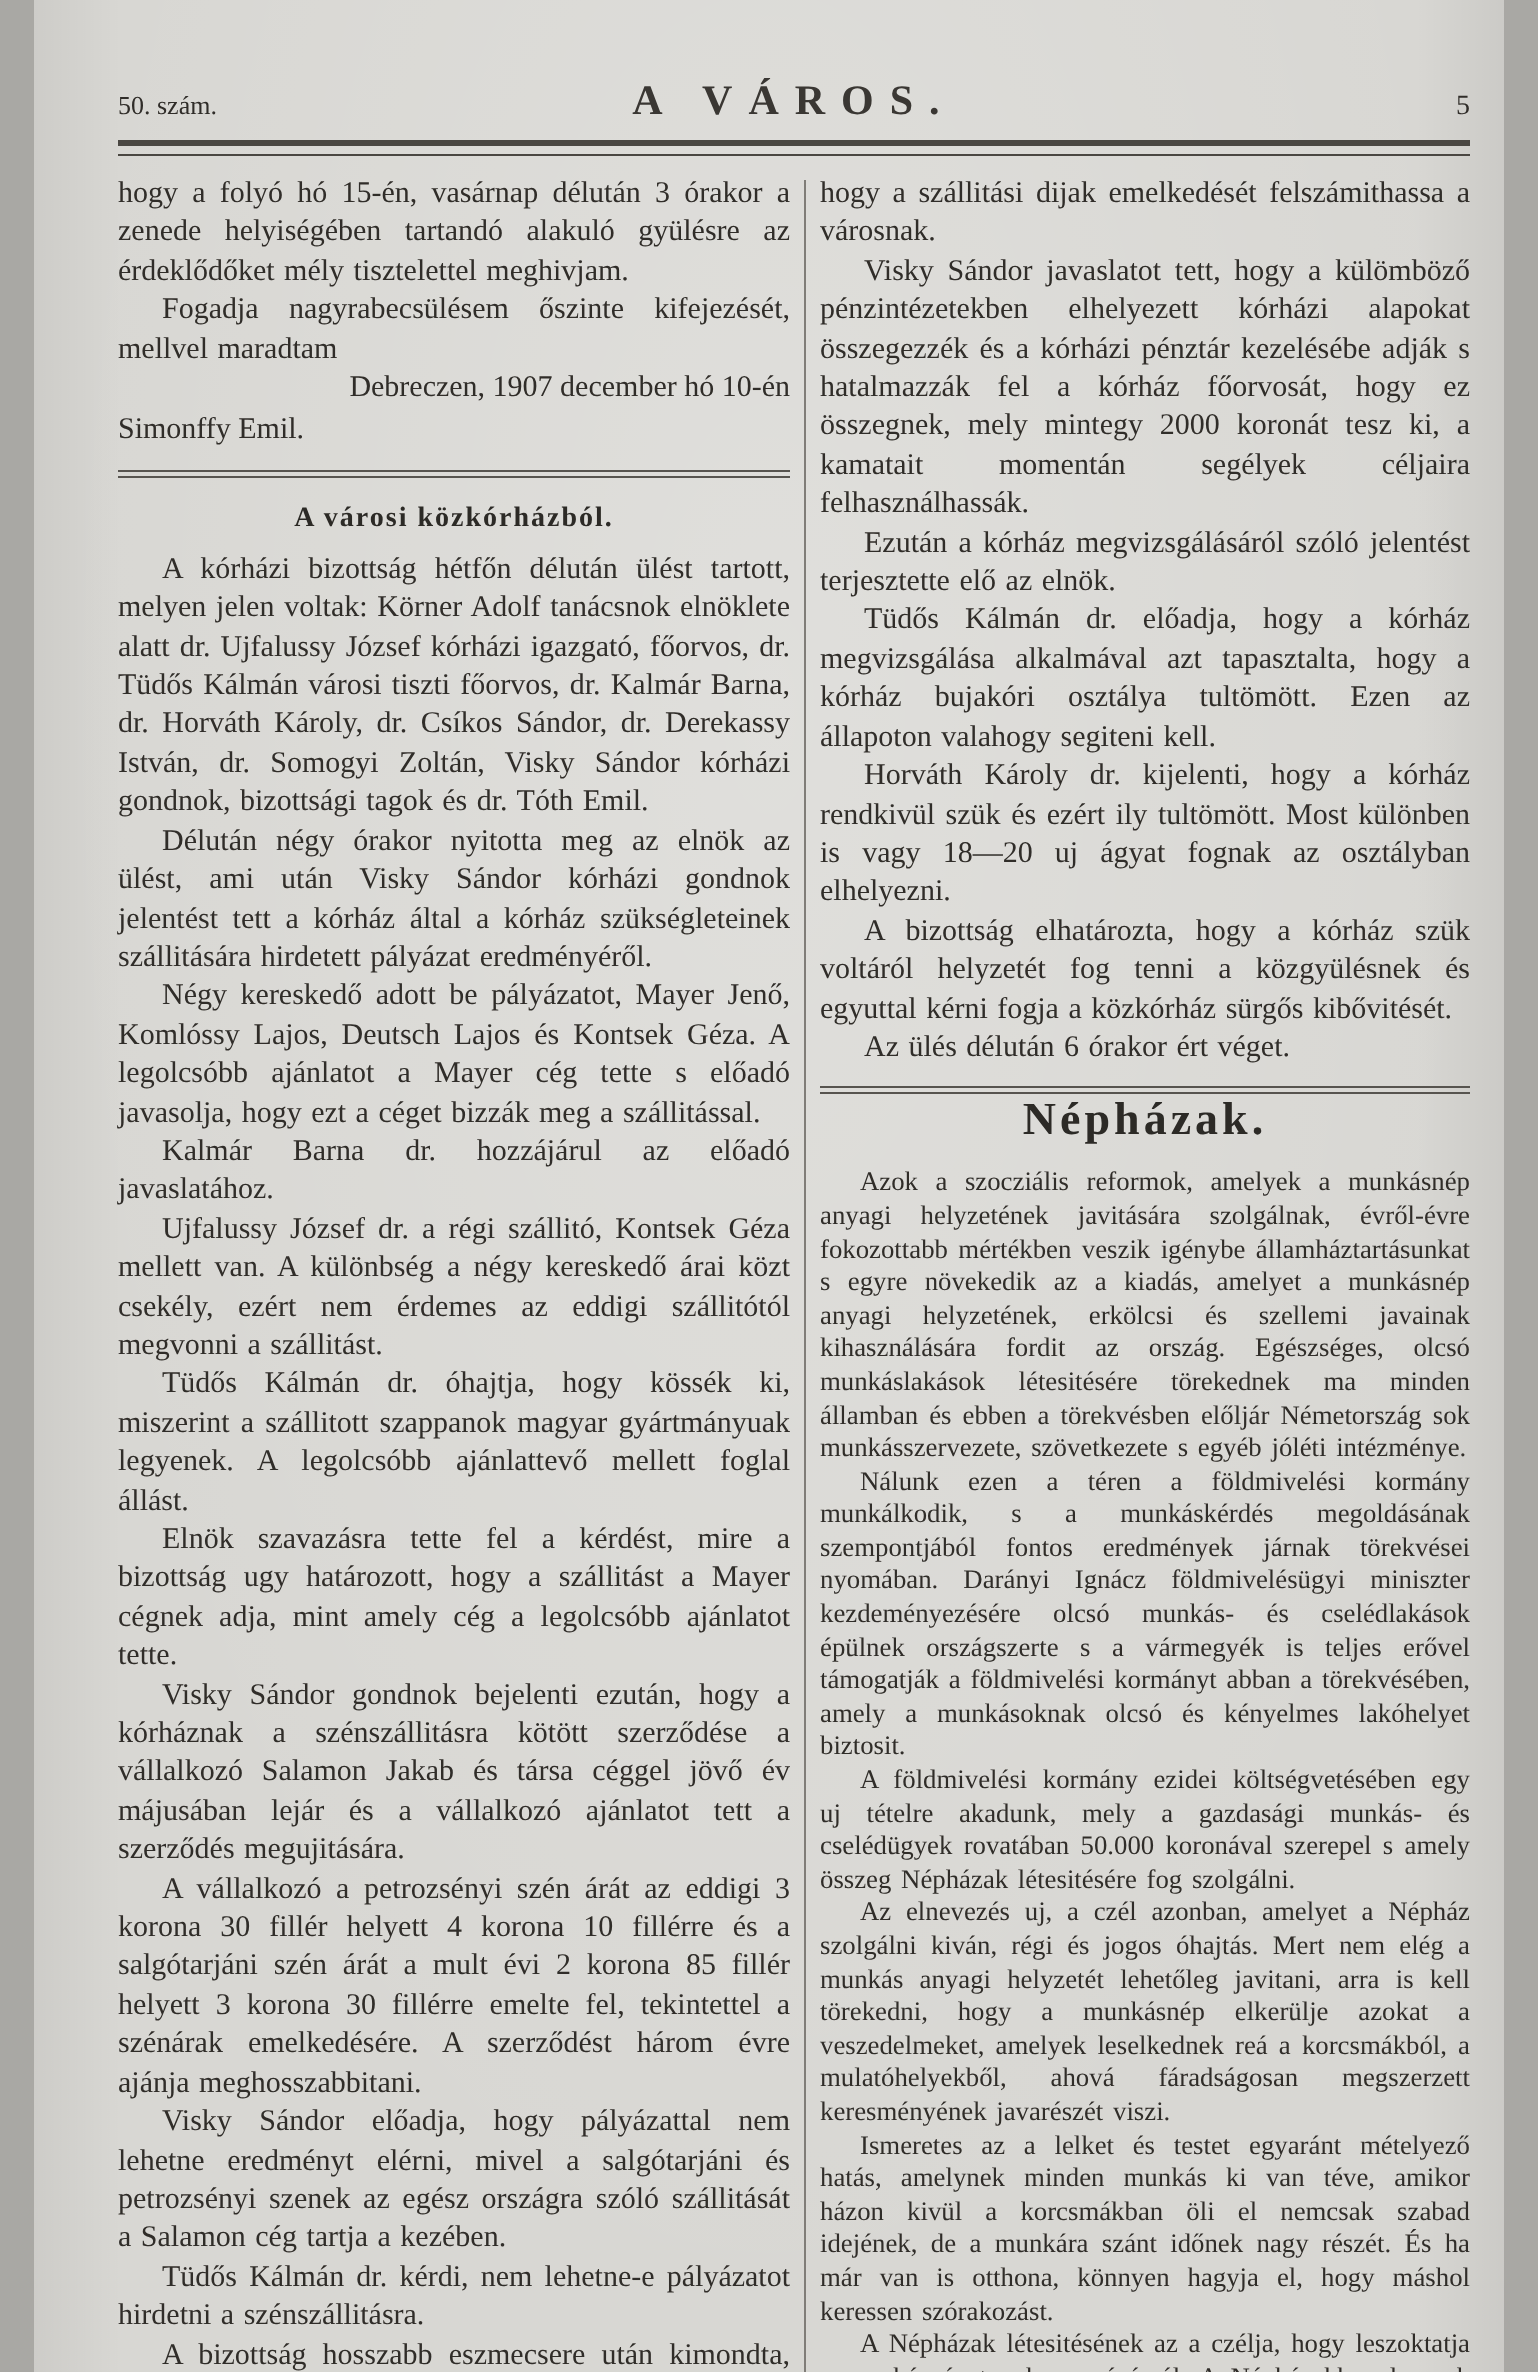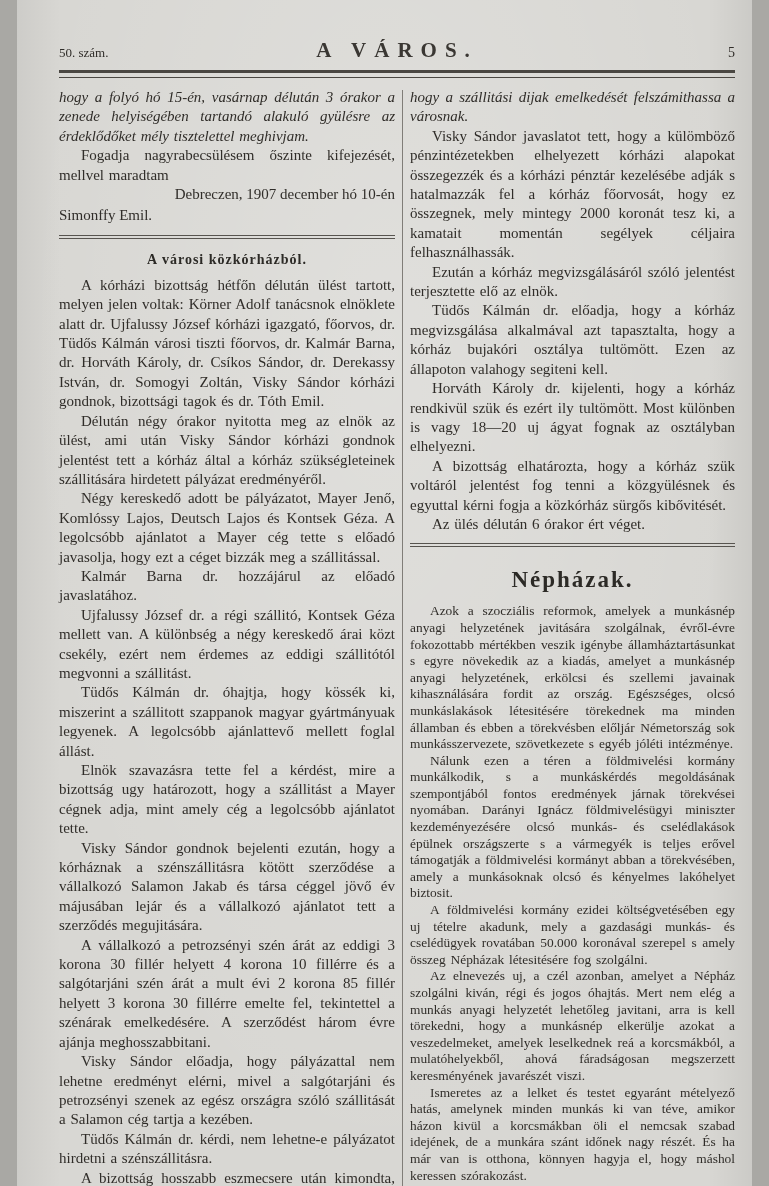--- a/index.html
+++ b/index.html
@@ -23,26 +23,26 @@
   .paper-title{flex:1;text-align:center;font-size:21px;letter-spacing:8px;font-weight:bold;color:#3a3733;}
   .page-number{width:120px;text-align:right;font-size:14px;}
   .head-rule{margin-top:7px;height:4px;border-top:3px solid #4a4742;border-bottom:1px solid #4a4742;}
   
   .columns{display:flex;margin-top:10px;}
   .col-left{width:336px;}
   .col-divider{width:1px;background:#807d78;margin:2px 7px 0 7px;}
   .col-right{flex:1;min-width:0;}
   
   .para{margin:0;text-align:justify;font-size:15px;line-height:19.4px;text-indent:22px;word-spacing:1px;}
-  .para.flush{text-indent:0;font-style:italic;}
+  .para.flush{text-indent:0;}
   .dateline{margin:0;font-size:15px;line-height:19.4px;text-indent:34px;text-align:right;}
   .signature{margin:2px 0 0;font-size:15px;line-height:19.4px;font-weight:normal;padding-right:30px;}
   .article-divider{height:2px;border-top:1px solid #57544f;border-bottom:1px solid #57544f;margin:9px 0 0;}
   .heading-1{margin:13px 0 8px;text-align:center;font-size:14px;font-weight:600;letter-spacing:1px;color:#2c2a26;}
-  .heading-2{margin:20px 0 10px;text-align:center;font-size:23px;font-weight:600;letter-spacing:2px;color:#2c2a26;}
+  .heading-2{margin:0 0 10px;text-align:center;font-size:23px;font-weight:600;letter-spacing:2px;color:#2c2a26;}
   
   .small-type .para{font-size:13.4px;line-height:16.6px;text-indent:20px;word-spacing:1.5px;}
 </style>
 </head>
 <body>
 
 <div class="page">
 
   <div class="masthead">
     <span class="issue">50. szám.</span>
@@ -84,21 +84,21 @@
 
     <div class="col-divider"></div>
 
     <div class="col-right">
       <div>
           <p class="para flush">hogy a szállitási dijak emelkedését felszámithassa a városnak.</p>
           <p class="para">Visky Sándor javaslatot tett, hogy a külömböző pénzintézetekben elhelyezett kórházi alapokat összegezzék és a kórházi pénztár kezelésébe adják s hatalmazzák fel a kórház főorvosát, hogy ez összegnek, mely mintegy 2000 koronát tesz ki, a kamatait momentán segélyek céljaira felhasználhassák.</p>
           <p class="para">Ezután a kórház megvizsgálásáról szóló jelentést terjesztette elő az elnök.</p>
           <p class="para">Tüdős Kálmán dr. előadja, hogy a kórház megvizsgálása alkalmával azt tapasztalta, hogy a kórház bujakóri osztálya tultömött. Ezen az állapoton valahogy segiteni kell.</p>
           <p class="para">Horváth Károly dr. kijelenti, hogy a kórház rendkivül szük és ezért ily tultömött. Most különben is vagy 18—20 uj ágyat fognak az osztályban elhelyezni.</p>
-          <p class="para">A bizottság elhatározta, hogy a kórház szük voltáról jelentést fog tenni a közgyülésnek és egyuttal kérni fogja a közkórház sürgős kibővitését.</p>
+          <p class="para">A bizottság elhatározta, hogy a kórház szük voltáról helyzetét fog tenni a közgyülésnek és egyuttal kérni fogja a közkórház sürgős kibővitését.</p>
           <p class="para">Az ülés délután 6 órakor ért véget.</p>
         </div>
 
       <div class="article-divider"></div>
 
       <div class="small-type">
         <h2 class="heading-2">Népházak.</h2>
         <div>
             <p class="para">Azok a szocziális reformok, amelyek a munkásnép anyagi helyzetének javitására szolgálnak, évről-évre fokozottabb mértékben veszik igénybe államháztartásunkat s egyre növekedik az a kiadás, amelyet a munkásnép anyagi helyzetének, erkölcsi és szellemi javainak kihasználására fordit az ország. Egészséges, olcsó munkáslakások létesitésére törekednek ma minden államban és ebben a törekvésben előljár Németország sok munkásszervezete, szövetkezete s egyéb jóléti intézménye.</p>
             <p class="para">Nálunk ezen a téren a földmivelési kormány munkálkodik, s a munkáskérdés megoldásának szempontjából fontos eredmények járnak törekvései nyomában. Darányi Ignácz földmivelésügyi miniszter kezdeményezésére olcsó munkás- és cselédlakások épülnek országszerte s a vármegyék is teljes erővel támogatják a földmivelési kormányt abban a törekvésében, amely a munkásoknak olcsó és kényelmes lakóhelyet biztosit.</p>

